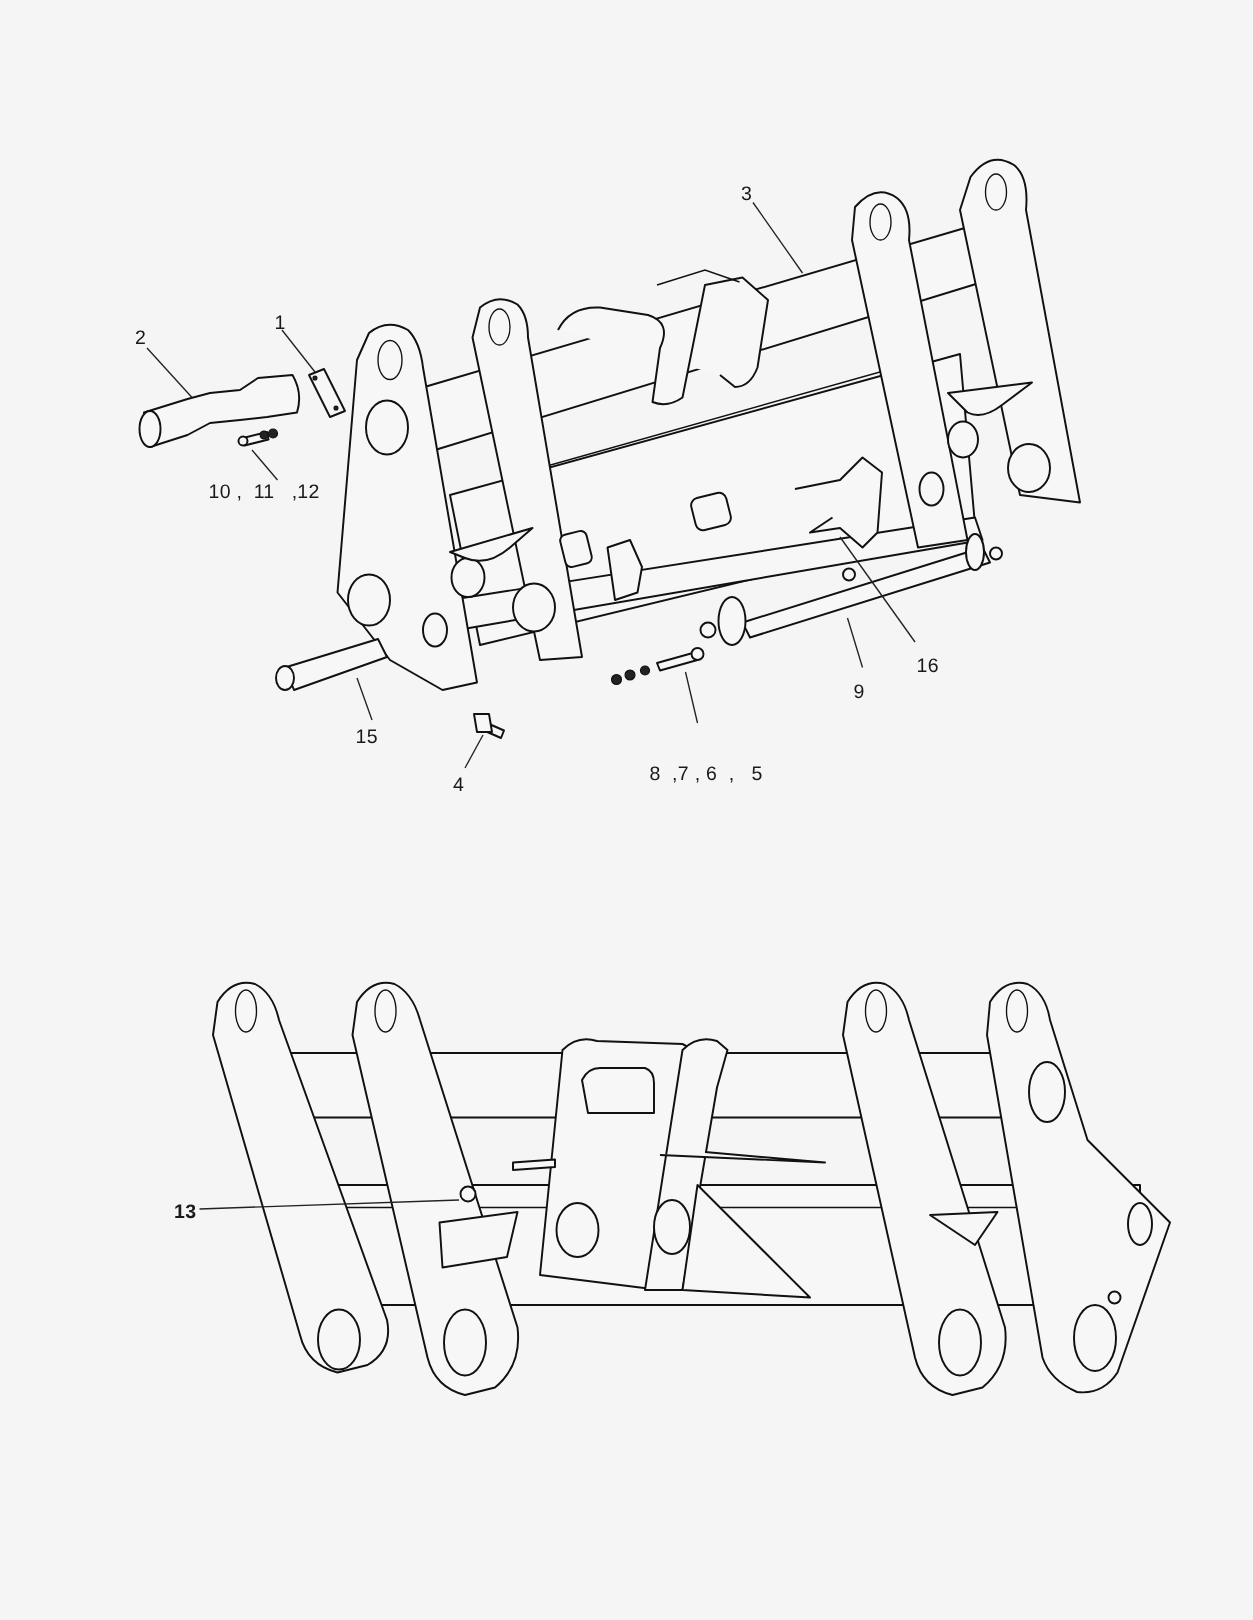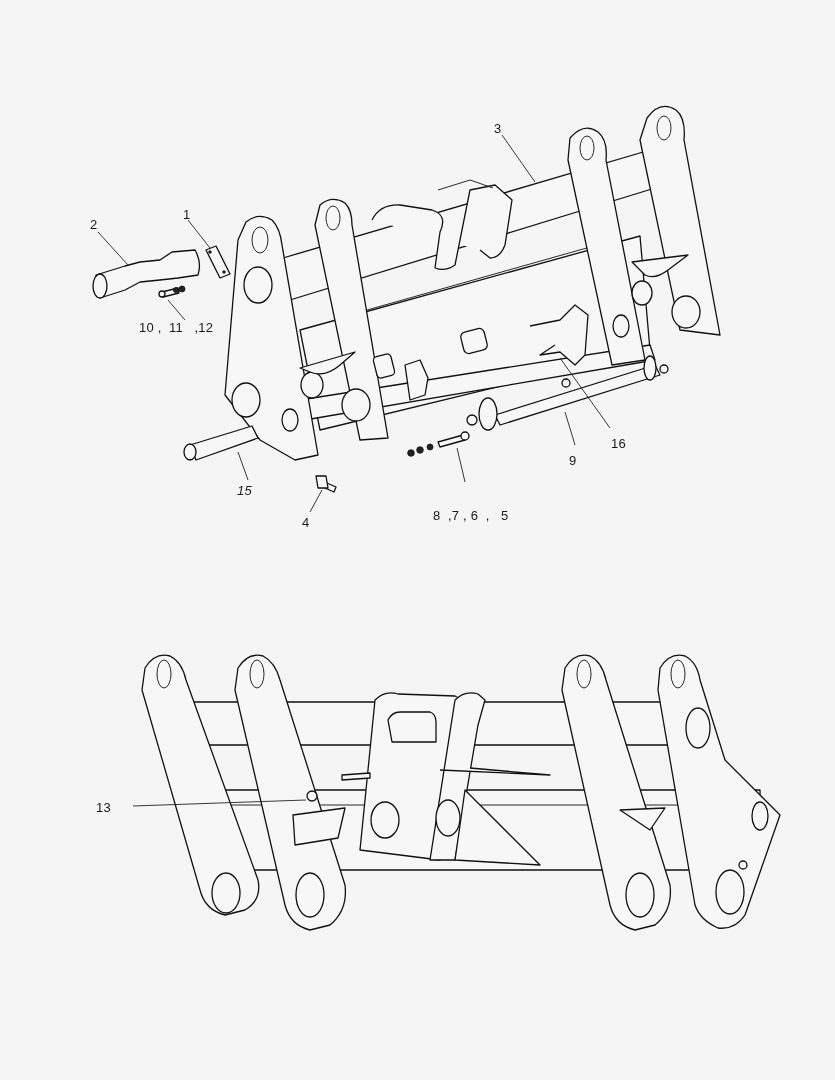--- a/index.html
+++ b/index.html
@@ -157,16 +157,16 @@
 </svg>
 
   
   <div class="lbl" style="left:183px;top:208px;">1</div>
   <div class="lbl" style="left:90px;top:218px;">2</div>
   <div class="lbl" style="left:494px;top:122px;">3</div>
   <div class="lbl" style="left:302px;top:516px;">4</div>
   <div class="lbl" style="left:569px;top:454px;">9</div>
   <div class="lbl" style="left:139px;top:321px;">10 ,  11   ,12</div>
   <div class="lbl" style="left:611px;top:437px;">16</div>
-  <div class="lbl" style="left:237px;top:484px;font-style:italic;">15</div>
+  <div class="lbl" style="left:237px;top:484px;">15</div>
   <div class="lbl" style="left:433px;top:509px;">8  ,7 , 6  ,   5</div>
-  <div class="lbl" style="left:96px;top:801px;">13</div>
+  <div class="lbl" style="left:116px;top:801px;font-weight:bold;">13</div>
 </div>
 
 </body></html>

